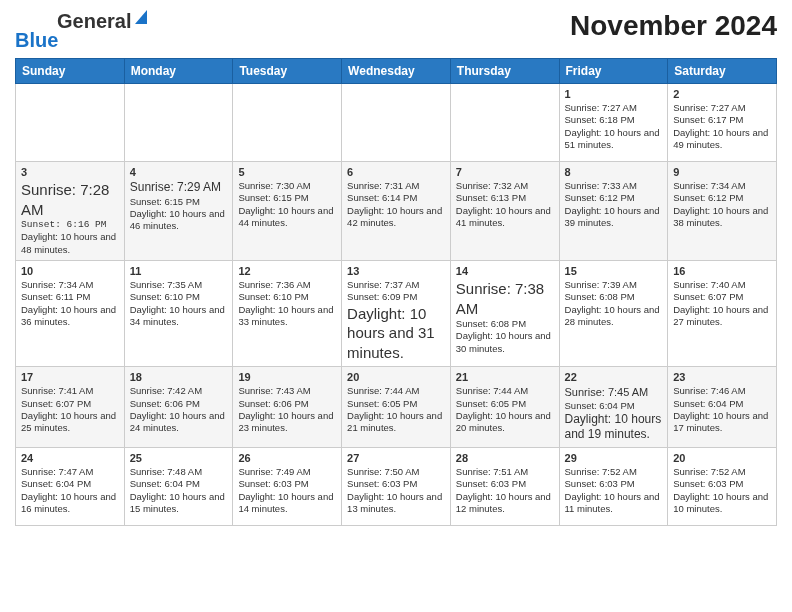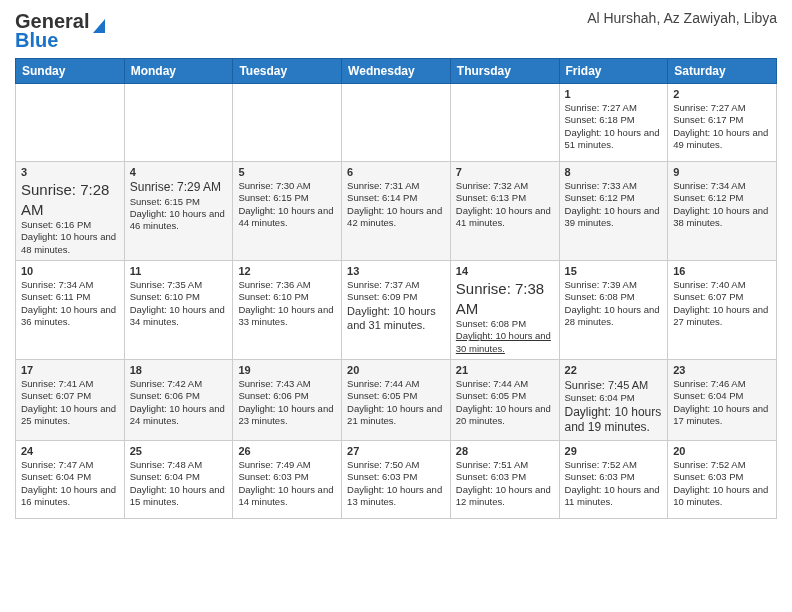--- a/index.html
+++ b/index.html
@@ -28,21 +28,22 @@
     .logo-arrow {
       width: 0;
       height: 0;
       border-left: 12px solid transparent;
       border-bottom: 14px solid #1a73c8;
       margin-left: 4px;
       display: inline-block;
     }
     .logo-line {
       display: flex;
-      align-items: flex-end;
+      align-items: flex-start;
+      margin-left: 42px;
     }
     .title-block {
       text-align: right;
     }
     .month-title {
       font-size: 28px;
       font-weight: bold;
       color: #222;
     }
     .location {
@@ -94,21 +95,21 @@
 <div class="container">
   <div class="header-row">
     <div class="logo">
       <div class="logo-line">
         <span style="font-size:20px; font-weight:bold; color:#333;">General</span>
         <div class="logo-arrow"></div>
       </div>
       <span style="font-size:20px; font-weight:bold; color:#1a73c8; margin-top:-4px;">Blue</span>
     </div>
     <div class="title-block">
-      <div class="location">Al Hurshah, Az Zawiyah, Libya</div>
+      <div class="month-title">November 2024</div>
     </div>
   </div>
 
   <table>
     <thead>
       <tr>
       <th>Sunday</th>
           <th>Monday</th>
           <th>Tuesday</th>
           <th>Wednesday</th>
@@ -134,21 +135,21 @@
             <span class="day-num">2</span>
             <div style="font-size: 9.5px; line-height: 1.3;">Sunrise: 7:27 AM</div>
             <div style="font-size: 9.5px; line-height: 1.3;">Sunset: 6:17 PM</div>
             <div style="font-size: 9.5px; line-height: 1.3;">Daylight: 10 hours and 49 minutes.</div>
           </td>
         </tr>
         <tr>
           <td>
             <span class="day-num">3</span>
             <div style="font-size: 15px; line-height: 1.3;">Sunrise: 7:28 AM</div>
-            <div style="font-size: 9.5px; line-height: 1.3;">Sunset: 6:16 PM</div>
+            <div style="font-size: 9.5px; line-height: 1.3; font-family: Liberation Mono, monospace;">Sunset: 6:16 PM</div>
             <div style="font-size: 9.5px; line-height: 1.3;">Daylight: 10 hours and 48 minutes.</div>
           </td>
           <td>
             <span class="day-num">4</span>
             <div style="font-size: 12px; line-height: 1.3;">Sunrise: 7:29 AM</div>
             <div style="font-size: 9.5px; line-height: 1.3;">Sunset: 6:15 PM</div>
             <div style="font-size: 9.5px; line-height: 1.3;">Daylight: 10 hours and 46 minutes.</div>
           </td>
           <td>
             <span class="day-num">5</span>
@@ -197,27 +198,27 @@
           <td>
             <span class="day-num">12</span>
             <div style="font-size: 9.5px; line-height: 1.3;">Sunrise: 7:36 AM</div>
             <div style="font-size: 9.5px; line-height: 1.3;">Sunset: 6:10 PM</div>
             <div style="font-size: 9.5px; line-height: 1.3;">Daylight: 10 hours and 33 minutes.</div>
           </td>
           <td>
             <span class="day-num">13</span>
             <div style="font-size: 9.5px; line-height: 1.3;">Sunrise: 7:37 AM</div>
             <div style="font-size: 9.5px; line-height: 1.3;">Sunset: 6:09 PM</div>
-            <div style="font-size: 11px; line-height: 1.3;">Daylight: 10 hours and 31 minutes.</div>
+            <div style="font-size: 15px; line-height: 1.3;">Daylight: 10 hours and 31 minutes.</div>
           </td>
           <td>
             <span class="day-num">14</span>
             <div style="font-size: 15px; line-height: 1.3;">Sunrise: 7:38 AM</div>
             <div style="font-size: 9.5px; line-height: 1.3;">Sunset: 6:08 PM</div>
-            <div style="font-size: 9.5px; line-height: 1.3; text-decoration: underline;">Daylight: 10 hours and 30 minutes.</div>
+            <div style="font-size: 9.5px; line-height: 1.3;">Daylight: 10 hours and 30 minutes.</div>
           </td>
           <td>
             <span class="day-num">15</span>
             <div style="font-size: 9.5px; line-height: 1.3;">Sunrise: 7:39 AM</div>
             <div style="font-size: 9.5px; line-height: 1.3;">Sunset: 6:08 PM</div>
             <div style="font-size: 9.5px; line-height: 1.3;">Daylight: 10 hours and 28 minutes.</div>
           </td>
           <td>
             <span class="day-num">16</span>
             <div style="font-size: 9.5px; line-height: 1.3;">Sunrise: 7:40 AM</div>

